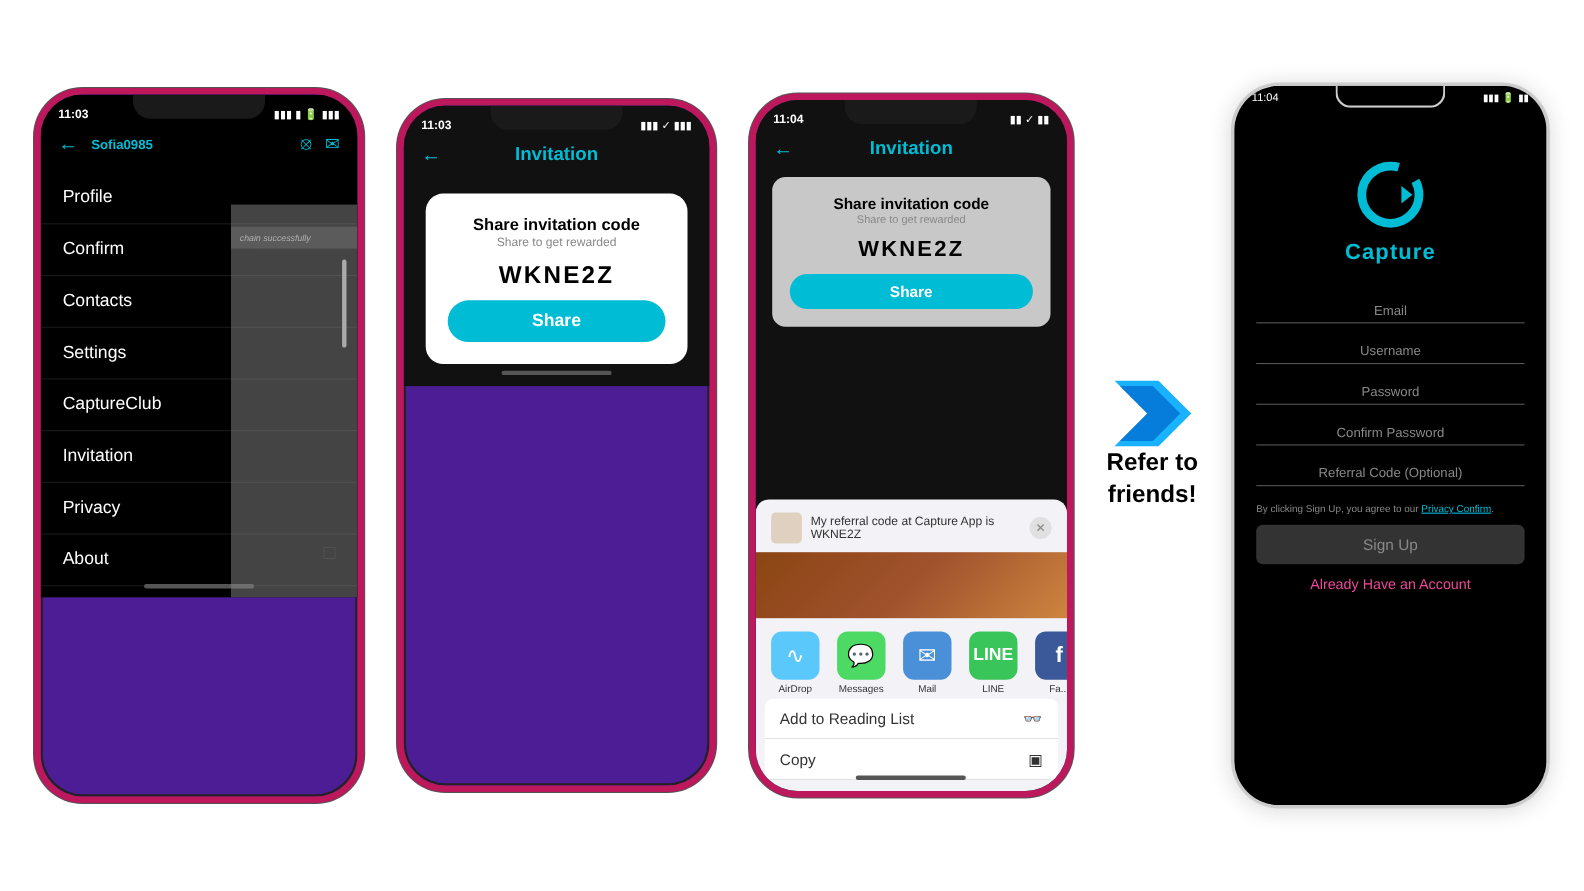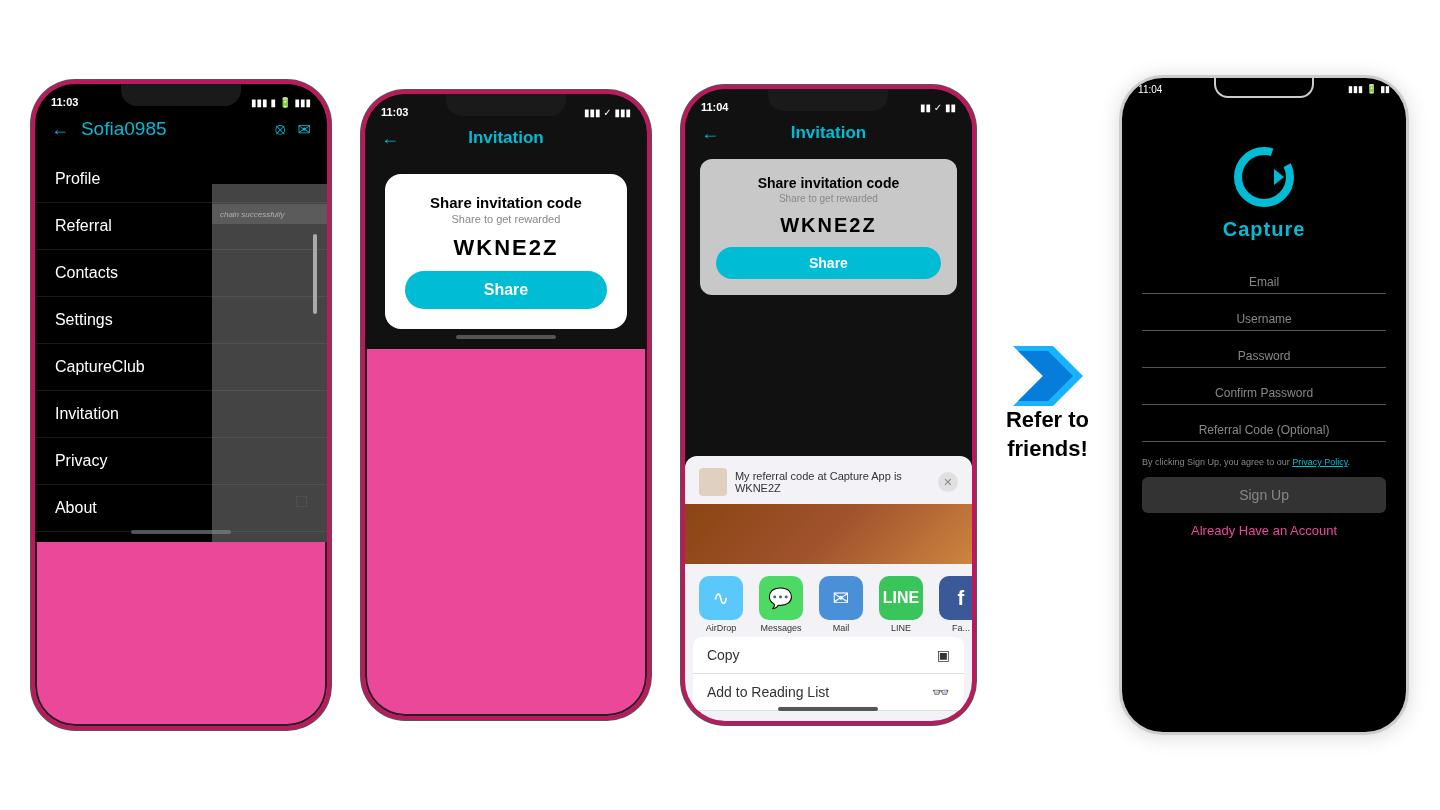--- a/index.html
+++ b/index.html
@@ -12,22 +12,22 @@
       justify-content: center;
       gap: 30px;
       font-family: -apple-system, BlinkMacSystemFont, 'Helvetica Neue', Arial, sans-serif;
       overflow: hidden;
     }
 
     
     .phone {
       position: relative;
       border-radius: 44px;
-      background: #ec4899;
-      border: 4px solid #be185d;
+      background: #4c1d95;
+      border: 6px solid #be185d;
       box-shadow: 0 0 0 1px #555, inset 0 0 0 2px #222;
       overflow: hidden;
       flex-shrink: 0;
     }
     .phone-screen {
       background: #000;
       overflow: hidden;
       position: relative;
     }
 
@@ -72,22 +72,22 @@
       padding: 6px 16px;
       gap: 12px;
     }
     .back-arrow {
       color: #00bcd4;
       font-size: 18px;
       cursor: pointer;
     }
     .phone1-title {
       color: #00bcd4;
-      font-size: 19px;
-      font-weight: 400;
+      font-size: 12px;
+      font-weight: 700;
     }
     .header-icons {
       margin-left: auto;
       display: flex;
       gap: 12px;
     }
     .header-icon {
       color: #00bcd4;
       font-size: 16px;
     }
@@ -435,21 +435,21 @@
       </div>
     </div>
 
     <div style="position:absolute;top:100px;right:0;width:115px;height:400px;background:#888;opacity:0.5;z-index:1;"></div>
     <div style="position:absolute;top:120px;right:0;width:115px;height:20px;background:#666;opacity:0.7;z-index:2;display:flex;align-items:center;padding:0 8px;">
       <span style="color:#ddd;font-size:8px;font-style:italic;">chain successfully</span>
     </div>
     <div style="position:absolute;top:150px;right:10px;width:4px;height:80px;background:#aaa;border-radius:2px;z-index:3;"></div>
     <div class="menu-list" style="position:relative;z-index:0;">
       <div class="menu-item">Profile</div>
-      <div class="menu-item">Referral</div>
+      <div class="menu-item">Confirm</div>
       <div class="menu-item">Contacts</div>
       <div class="menu-item">Settings</div>
       <div class="menu-item">CaptureClub</div>
       <div class="menu-item">Invitation</div>
       <div class="menu-item">Privacy</div>
       <div class="menu-item">About</div>
     </div>
 
     <div style="position:absolute;bottom:30px;right:20px;color:#555;font-size:18px;z-index:3;">□</div>
     <div class="bottom-bar"></div>
@@ -533,26 +533,26 @@
         </div>
         <div class="share-app">
           <div class="share-app-icon" style="background:#3b5998;">
             <span style="color:#fff;font-size:20px;font-weight:700;">f</span>
           </div>
           <span class="share-app-label">Fa...</span>
         </div>
       </div>
       <div class="share-rows">
         <div class="share-row">
+          <span>Add to Reading List</span>
+          <span class="reading-icon">👓</span>
+        </div>
+        <div class="share-row">
           <span>Copy</span>
           <span class="copy-icon">▣</span>
-        </div>
-        <div class="share-row">
-          <span>Add to Reading List</span>
-          <span class="reading-icon">👓</span>
         </div>
       </div>
     </div>
     <div class="bottom-bar" style="position:absolute;bottom:10px;left:50%;transform:translateX(-50%);"></div>
   </div>
 </div>
 
 <div class="arrow-container">
   <svg width="70" height="60" viewBox="0 0 70 60">
     <polygon points="0,0 40,0 70,30 40,60 0,60 30,30" fill="#00aaff" opacity="0.9"></polygon>
@@ -592,19 +592,19 @@
       <div class="reg-field">
         <div class="reg-label">Password</div>
       </div>
       <div class="reg-field">
         <div class="reg-label">Confirm Password</div>
       </div>
       <div class="reg-field">
         <div class="reg-label">Referral Code (Optional)</div>
       </div>
       <div class="reg-terms">
-        <span>By clicking Sign Up, you agree to our </span><span class="terms-link">Privacy Policy</span><span>.</span>
+        <span>By clicking Sign Up, you agree to our </span><span class="terms-link">Privacy Confirm</span><span>.</span>
       </div>
       <button class="signup-btn">Sign Up</button>
       <div class="already-account">Already Have an Account</div>
     </div>
   </div>
 </div>
 
 </body></html>

